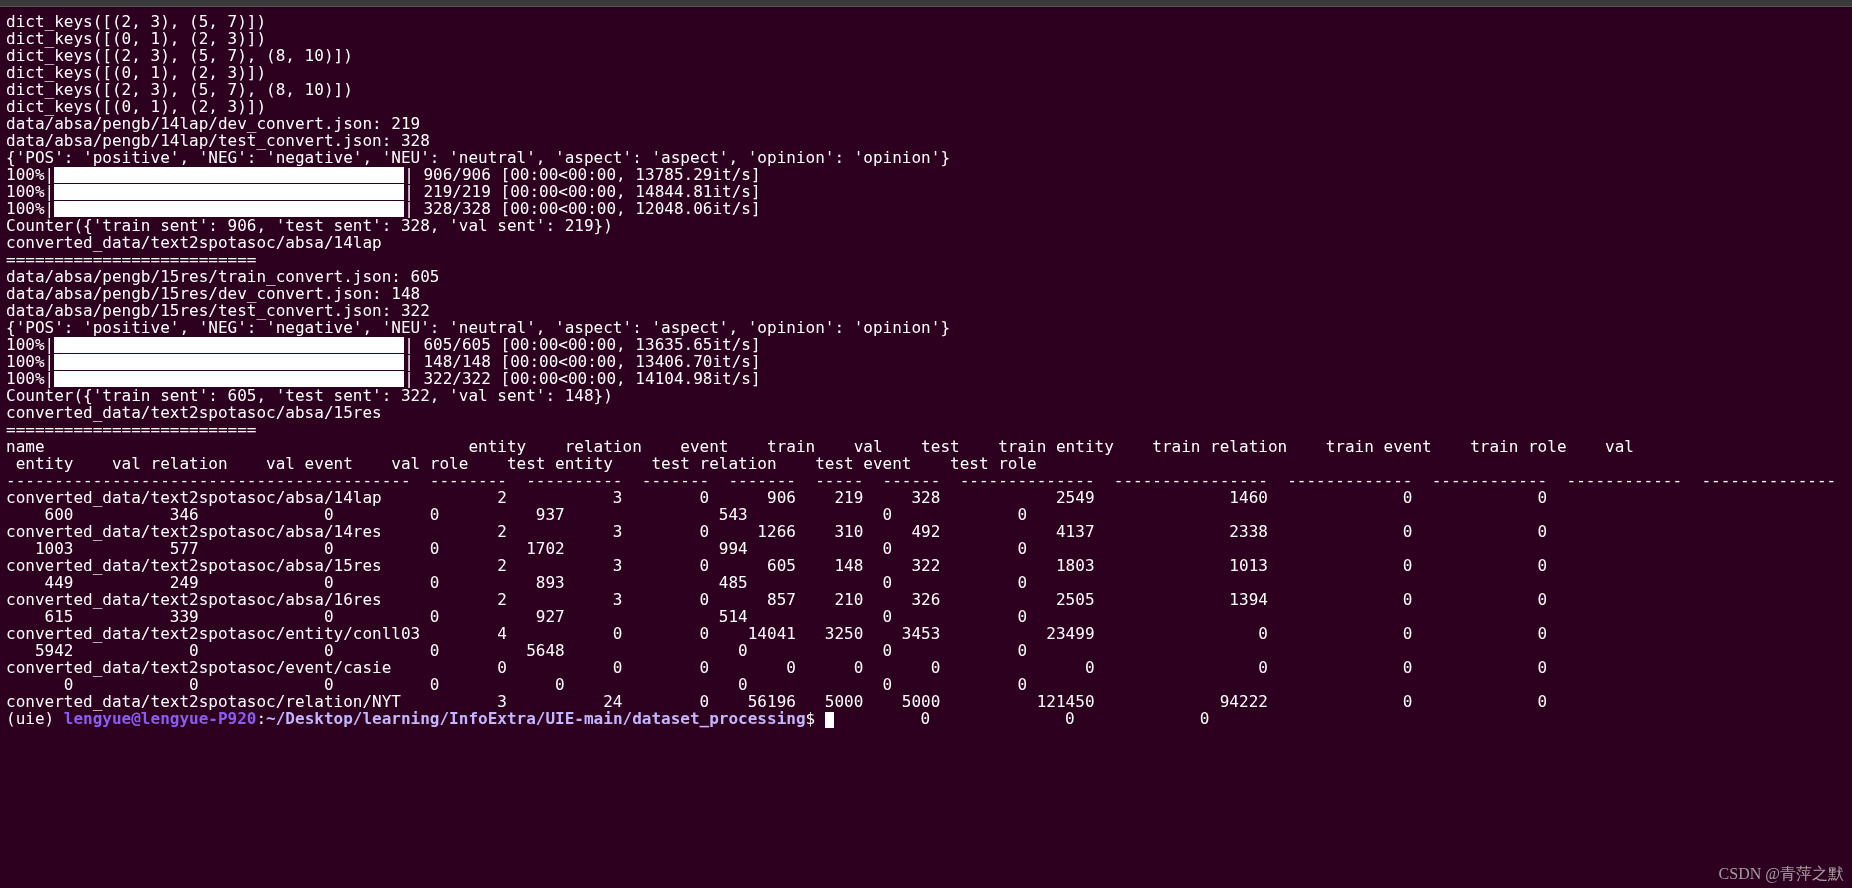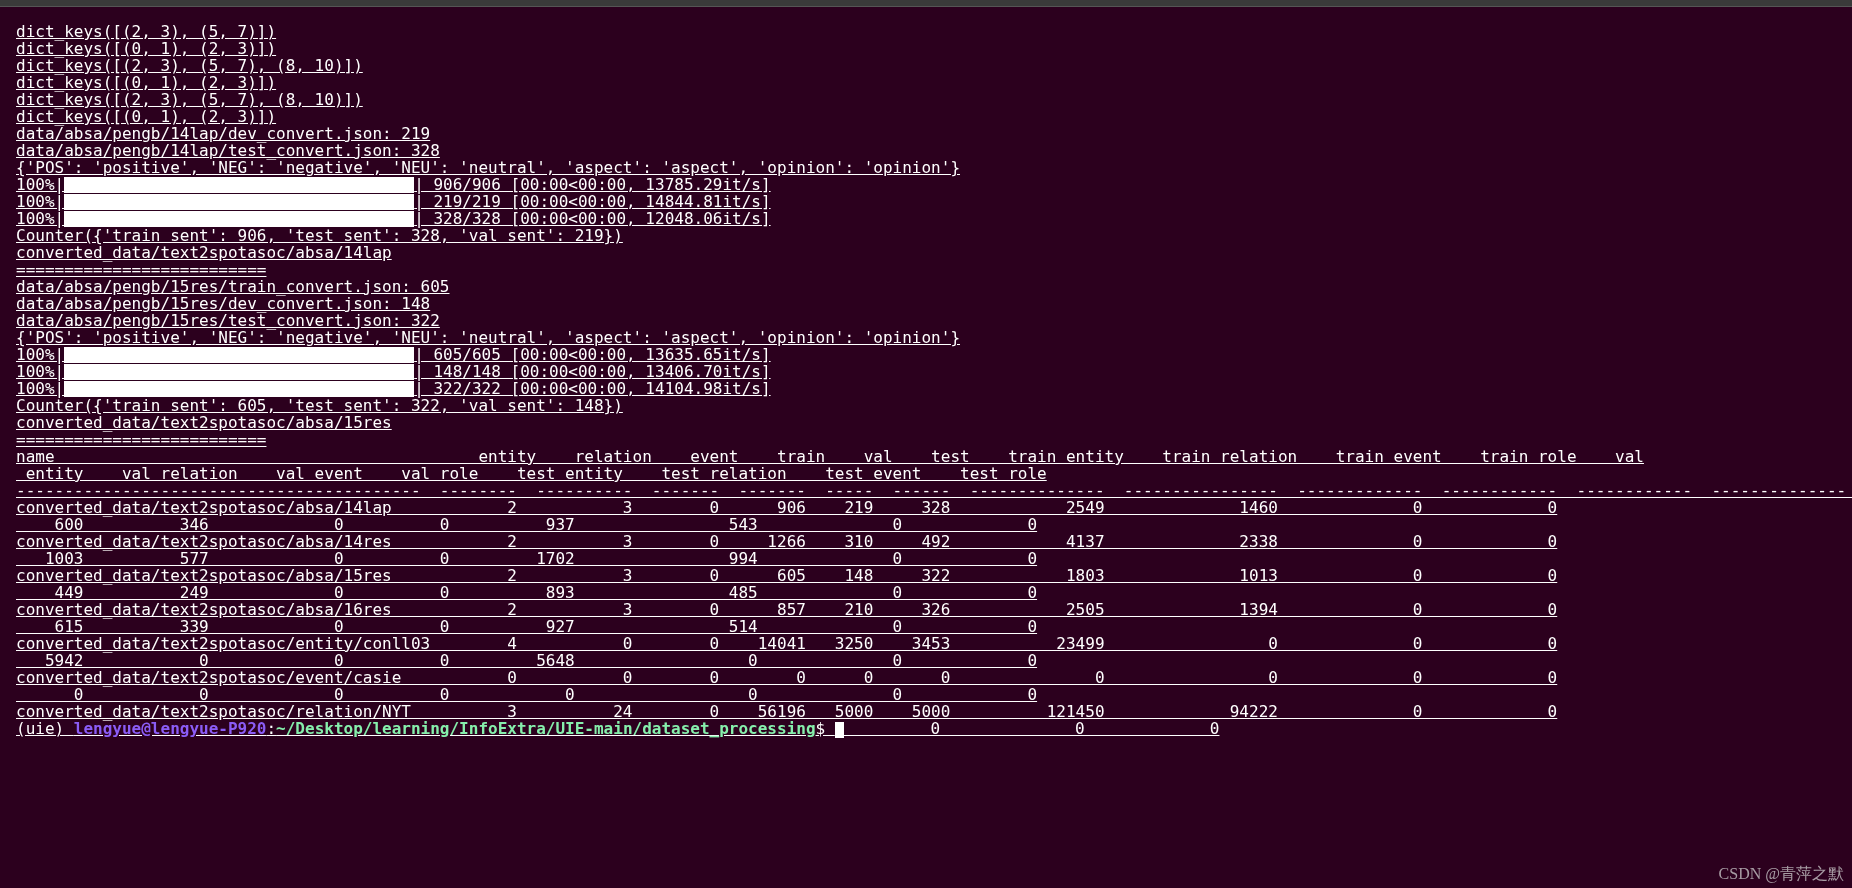--- a/index.html
+++ b/index.html
@@ -18,33 +18,32 @@
   .menubar {
     height: 6px;
     background: #3a3a3a;
     border-bottom: 1px solid #555;
     font-size: 11px;
     color: #bbb;
     padding-left: 4px;
   }
   .terminal {
     white-space: pre;
-    padding: 16px;
-    text-decoration: underline;
+    padding: 6px;
   }
   .line { display: block; }
   .progbar {
     display: inline-block;
     background: #ffffff;
     height: 16px;
     vertical-align: middle;
     margin-top: -2px;
   }
   .green { color: #8b5cf6; font-weight: bold; text-align: center; }
-  .blue  { color: #86efac; font-weight: bold; }
+  .blue  { color: #c4b5fd; font-weight: bold; }
   .cursor {
     display: inline-block;
     width: 9px;
     height: 16px;
     background: #ffffff;
     vertical-align: middle;
   }
   .watermark {
     position: absolute;
     right: 8px;

